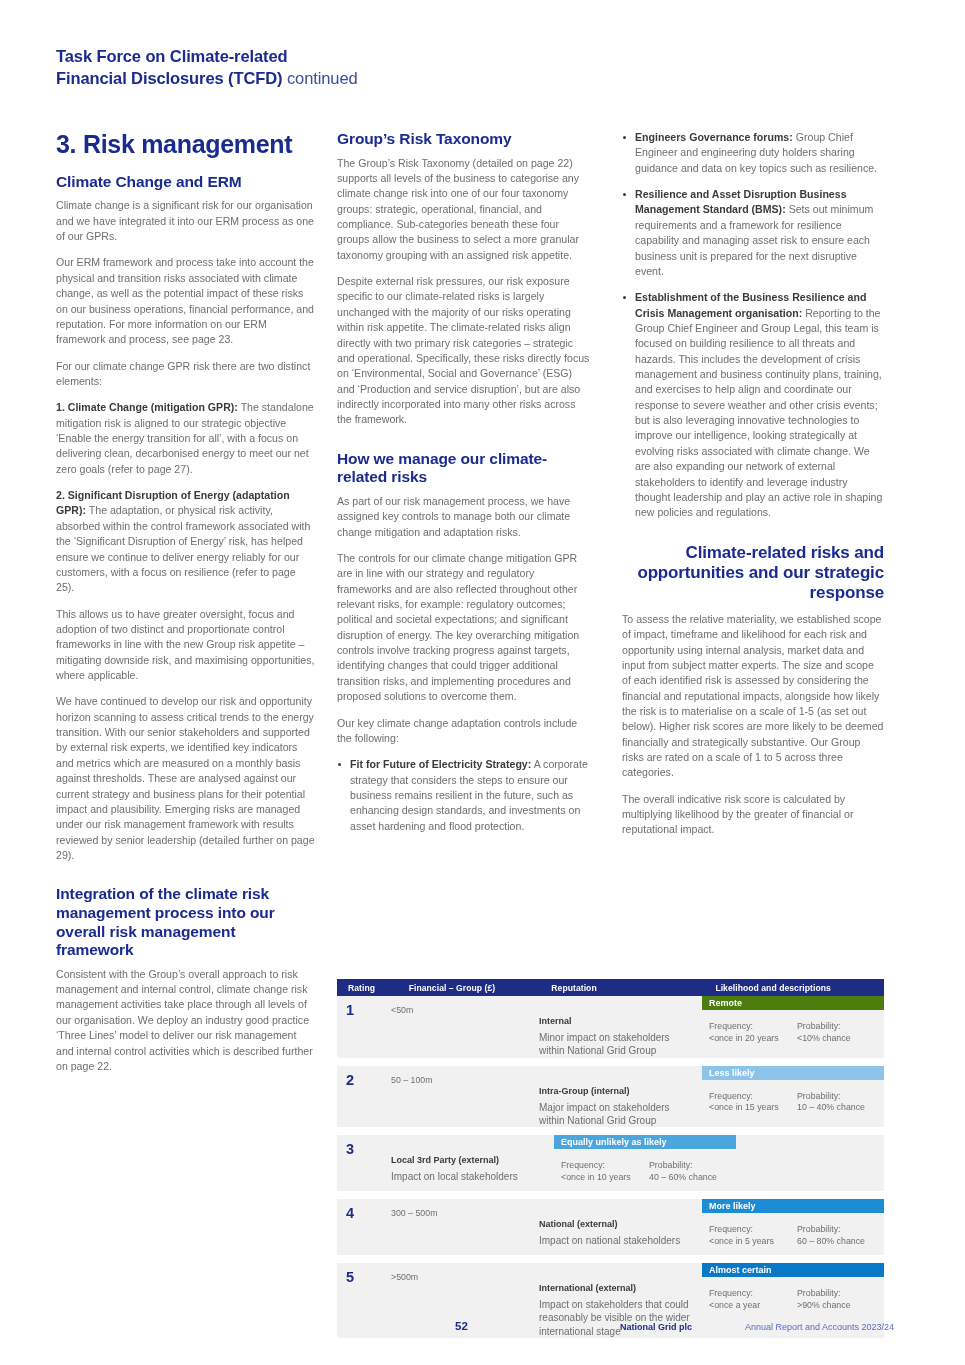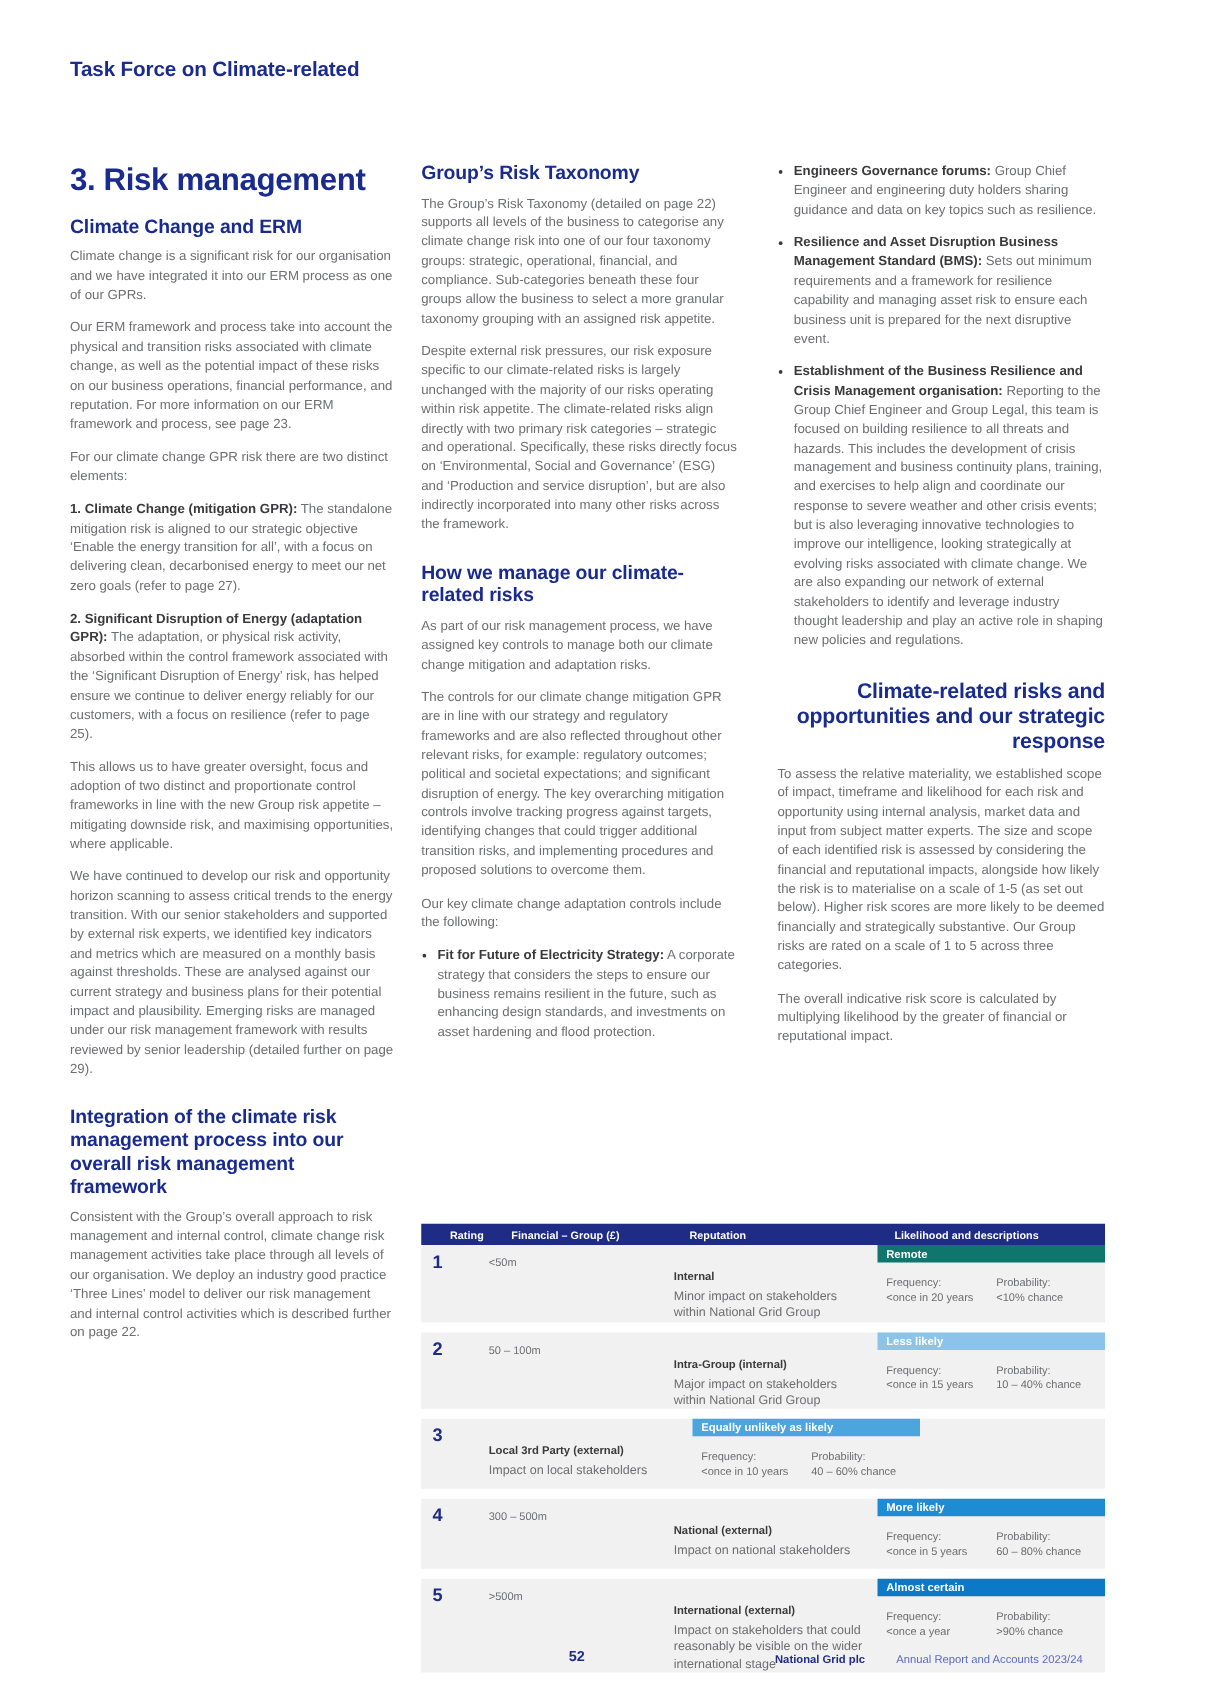--- a/index.html
+++ b/index.html
@@ -58,21 +58,21 @@
   ul.bullets li b{color:#3a3a3c;font-weight:bold;display:inline;}
 
   
   .risk-table{
     position:absolute;left:337px;top:979px;width:547px;
   }
   .rt-head{
     display:flex;background:#1f2c85;color:#ffffff;height:17px;align-items:center;
   }
   .rt-head .c{font-size:8.6px;font-weight:bold;letter-spacing:0.05px;}
-  .c1{width:74px;padding-left:23px;box-sizing:border-box;}
+  .c1{width:74px;padding-left:11px;box-sizing:border-box;}
   .c2{width:148px;box-sizing:border-box;}
   .c3{width:163px;box-sizing:border-box;}
   .c4{width:182px;box-sizing:border-box;padding-left:7px;}
 
   .rt-row{
     display:flex;background:#f1f1f1;margin-top:8px;min-height:56px;position:relative;
   }
   .rt-row.first{margin-top:0;}
   .rt-rating{
     width:54px;padding-left:9px;box-sizing:border-box;padding-top:6px;
@@ -102,30 +102,31 @@
 
   
   .footer{position:absolute;left:0;top:1320px;width:965px;}
   .pg-num{
     position:absolute;left:455px;top:0;font-size:11.5px;font-weight:bold;color:#1f2c85;
   }
   .ft-brand{
     position:absolute;left:620px;top:2px;font-size:9px;font-weight:bold;color:#1f2c85;
   }
   .ft-note{
-    position:absolute;left:717px;top:2px;font-size:9px;color:#5a6abf;
+    position:absolute;left:745px;top:2px;font-size:9px;color:#5a6abf;
   }
 </style>
 </head>
 <body>
 
 <div class="page">
 
   <div class="doc-header">
     <div class="line">Task Force on Climate-related</div>
+    <div class="line"><span>Financial Disclosures (TCFD)</span><span class="cont"> continued</span></div>
   </div>
 
   <div class="col col1">
     <h1 class="big">3. Risk management</h1>
     <h2 class="sec">Climate Change and ERM</h2>
     <p class="body">Climate change is a significant risk for our organisation and we have integrated it into our ERM process as one of our GPRs.</p>
     <p class="body">Our ERM framework and process take into account the physical and transition risks associated with climate change, as well as the potential impact of these risks on our business operations, financial performance, and reputation. For more information on our ERM framework and process, see page 23.</p>
     <p class="body">For our climate change GPR risk there are two distinct elements:</p>
     <p class="body"><b>1. Climate Change (mitigation GPR):</b><span> The standalone mitigation risk is aligned to our strategic objective ‘Enable the energy transition for all’, with a focus on delivering clean, decarbonised energy to meet our net zero goals (refer to page 27).</span></p>
     <p class="body"><b>2. Significant Disruption of Energy (adaptation GPR):</b><span> The adaptation, or physical risk activity, absorbed within the control framework associated with the ‘Significant Disruption of Energy’ risk, has helped ensure we continue to deliver energy reliably for our customers, with a focus on resilience (refer to page 25).</span></p>
@@ -168,21 +169,21 @@
     </div>
 
     <div class="rt-row first">
       <div class="rt-rating">1</div>
       <div class="rt-fin">&lt;50m</div>
       <div class="rt-rep">
         <div class="t">Internal</div>
         <div class="d">Minor impact on stakeholders within National Grid Group</div>
       </div>
       <div class="rt-like">
-        <div class="bar" style="background: #0f766e;">Remote</div>
+        <div class="bar" style="background: #4d7c0f;">Remote</div>
         <div class="sub">
           <div class="k"><span>Frequency:</span><br><span>&lt;once in 20 years</span></div>
           <div class="v"><span>Probability:</span><br><span>&lt;10% chance</span></div>
         </div>
       </div>
     </div>
 
     <div class="rt-row">
       <div class="rt-rating">2</div>
       <div class="rt-fin">50 – 100m</div>

